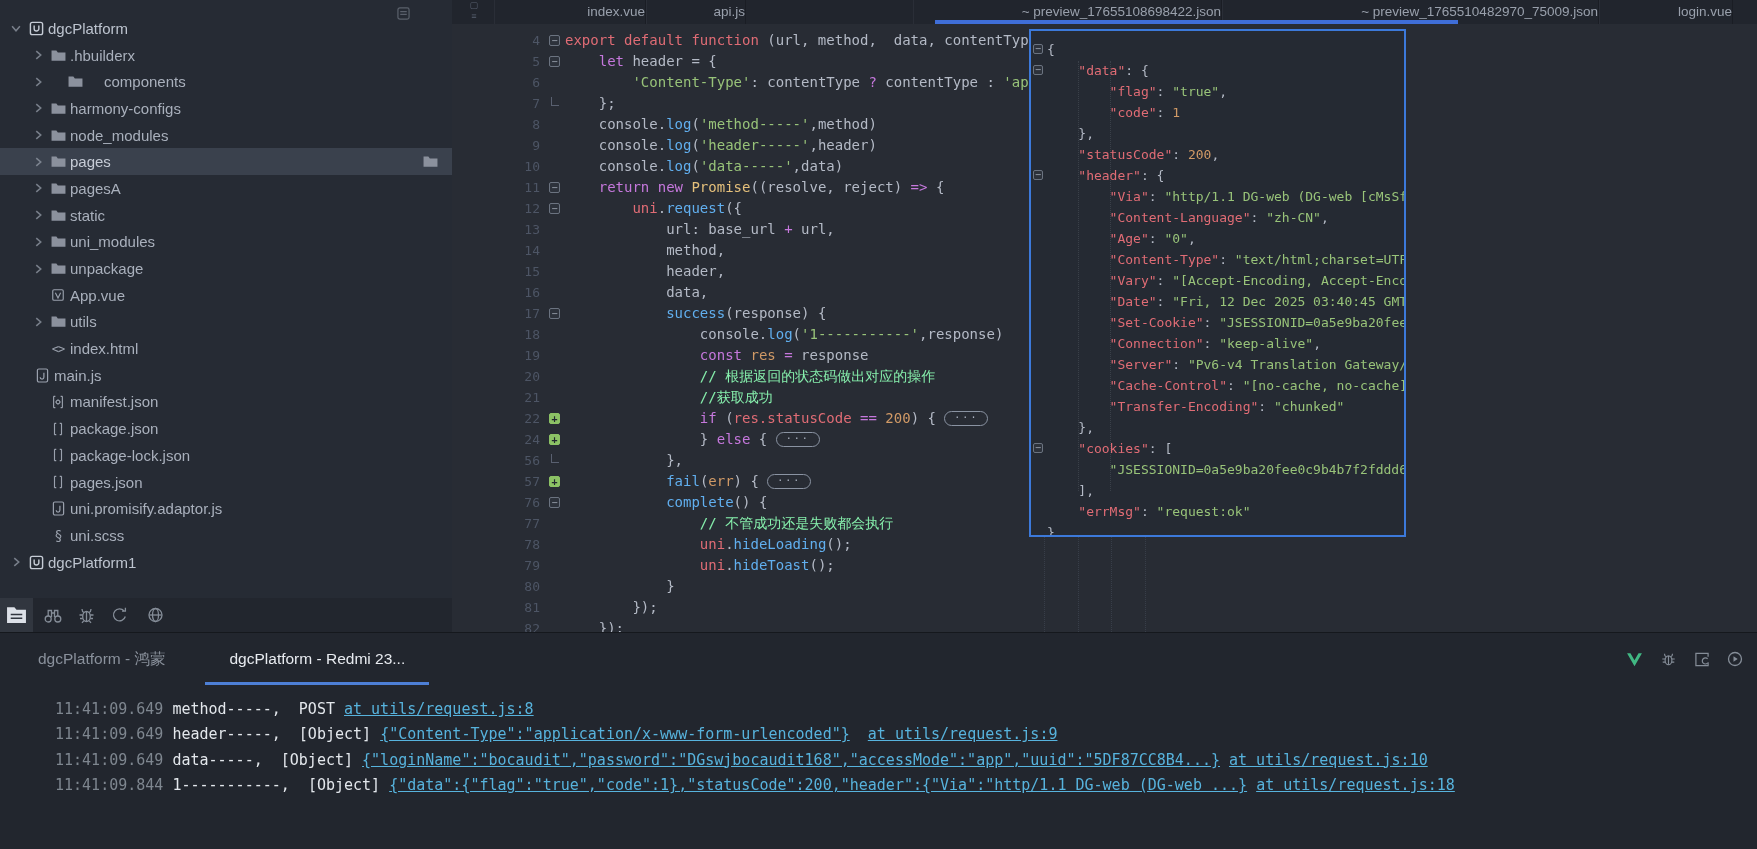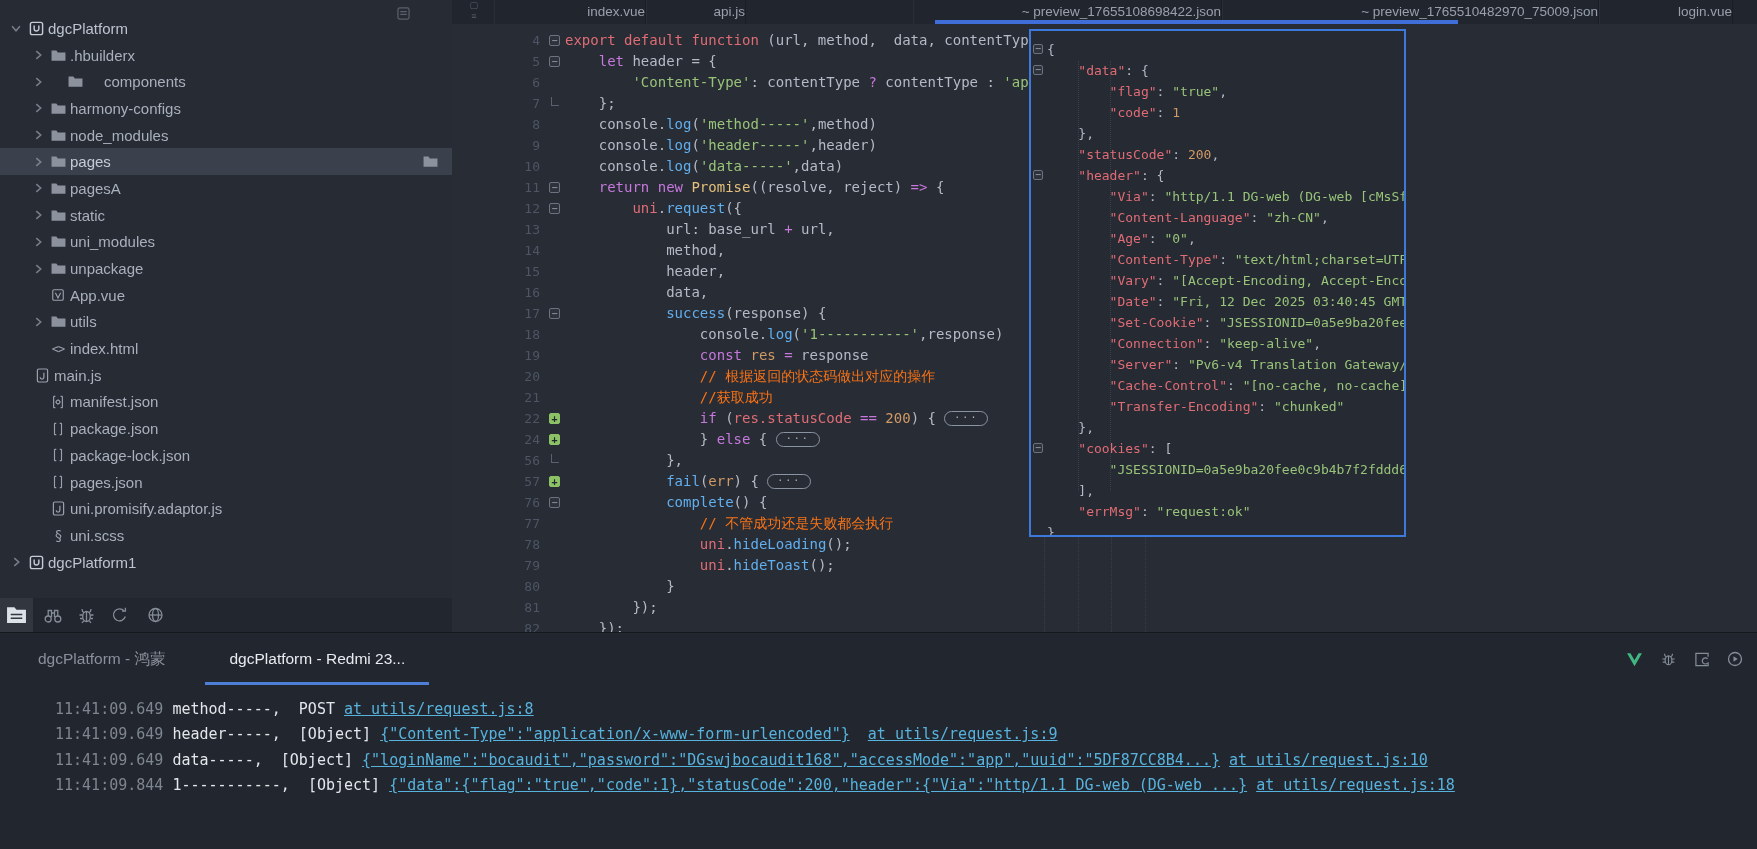--- a/index.html
+++ b/index.html
@@ -41,21 +41,21 @@
   .code-line{display:flex;height:21px;line-height:21px;font-family:"DejaVu Sans Mono",monospace;font-size:14px;white-space:pre;}
   .ln{width:88px;flex:none;text-align:right;padding-right:8px;color:#4d5565;font-size:13px;}
   .fm{width:17px;flex:none;position:relative;}
   .ct{white-space:pre;color:#b4bac6;}
   .fold-minus,.fold-plus{position:absolute;left:1px;top:5px;width:11px;height:11px;box-sizing:border-box;
       font-size:10px;line-height:9px;text-align:center;border-radius:2px;}
   .fold-minus{border:1px solid #6b7380;color:#9aa1ad;background:#2d323b;}
   .fold-plus{background:#8cc265;color:#232830;border:1px solid #8cc265;font-weight:bold;}
   .fold-end{position:absolute;left:3px;top:4px;width:7px;height:8px;border-left:1px solid #596070;border-bottom:1px solid #596070;}
   .tk-w{color:#b4bac6;} .tk-r{color:#e06c75;} .tk-m{color:#c678dd;} .tk-b{color:#61afef;}
-  .tk-g{color:#98c379;} .tk-o{color:#d19a66;} .tk-y{color:#e5c07b;} .tk-c{color:#f97316;}
+  .tk-g{color:#98c379;} .tk-o{color:#d19a66;} .tk-y{color:#e5c07b;} .tk-c{color:#86efac;}
   .pill{display:inline-block;border:1px solid #8a93a2;border-radius:8px;color:#aab2c0;
         font-size:10px;line-height:12px;height:13px;padding:0 9px;letter-spacing:2px;vertical-align:2px;}
   .guides{position:absolute;top:48px;height:560px;border-left:1px dotted #383e49;width:0;}
 
   
   .panel{position:absolute;left:1029px;top:29px;width:377px;height:508px;box-sizing:border-box;
          background:#252a33;border:2px solid #3c79da;overflow:hidden;z-index:6;}
   .p-lines{position:absolute;left:0;top:8px;width:100%;}
   .p-line{display:flex;height:21px;line-height:21px;font-family:"DejaVu Sans Mono",monospace;font-size:13px;white-space:pre;}
   .pfm{width:16px;flex:none;position:relative;}

